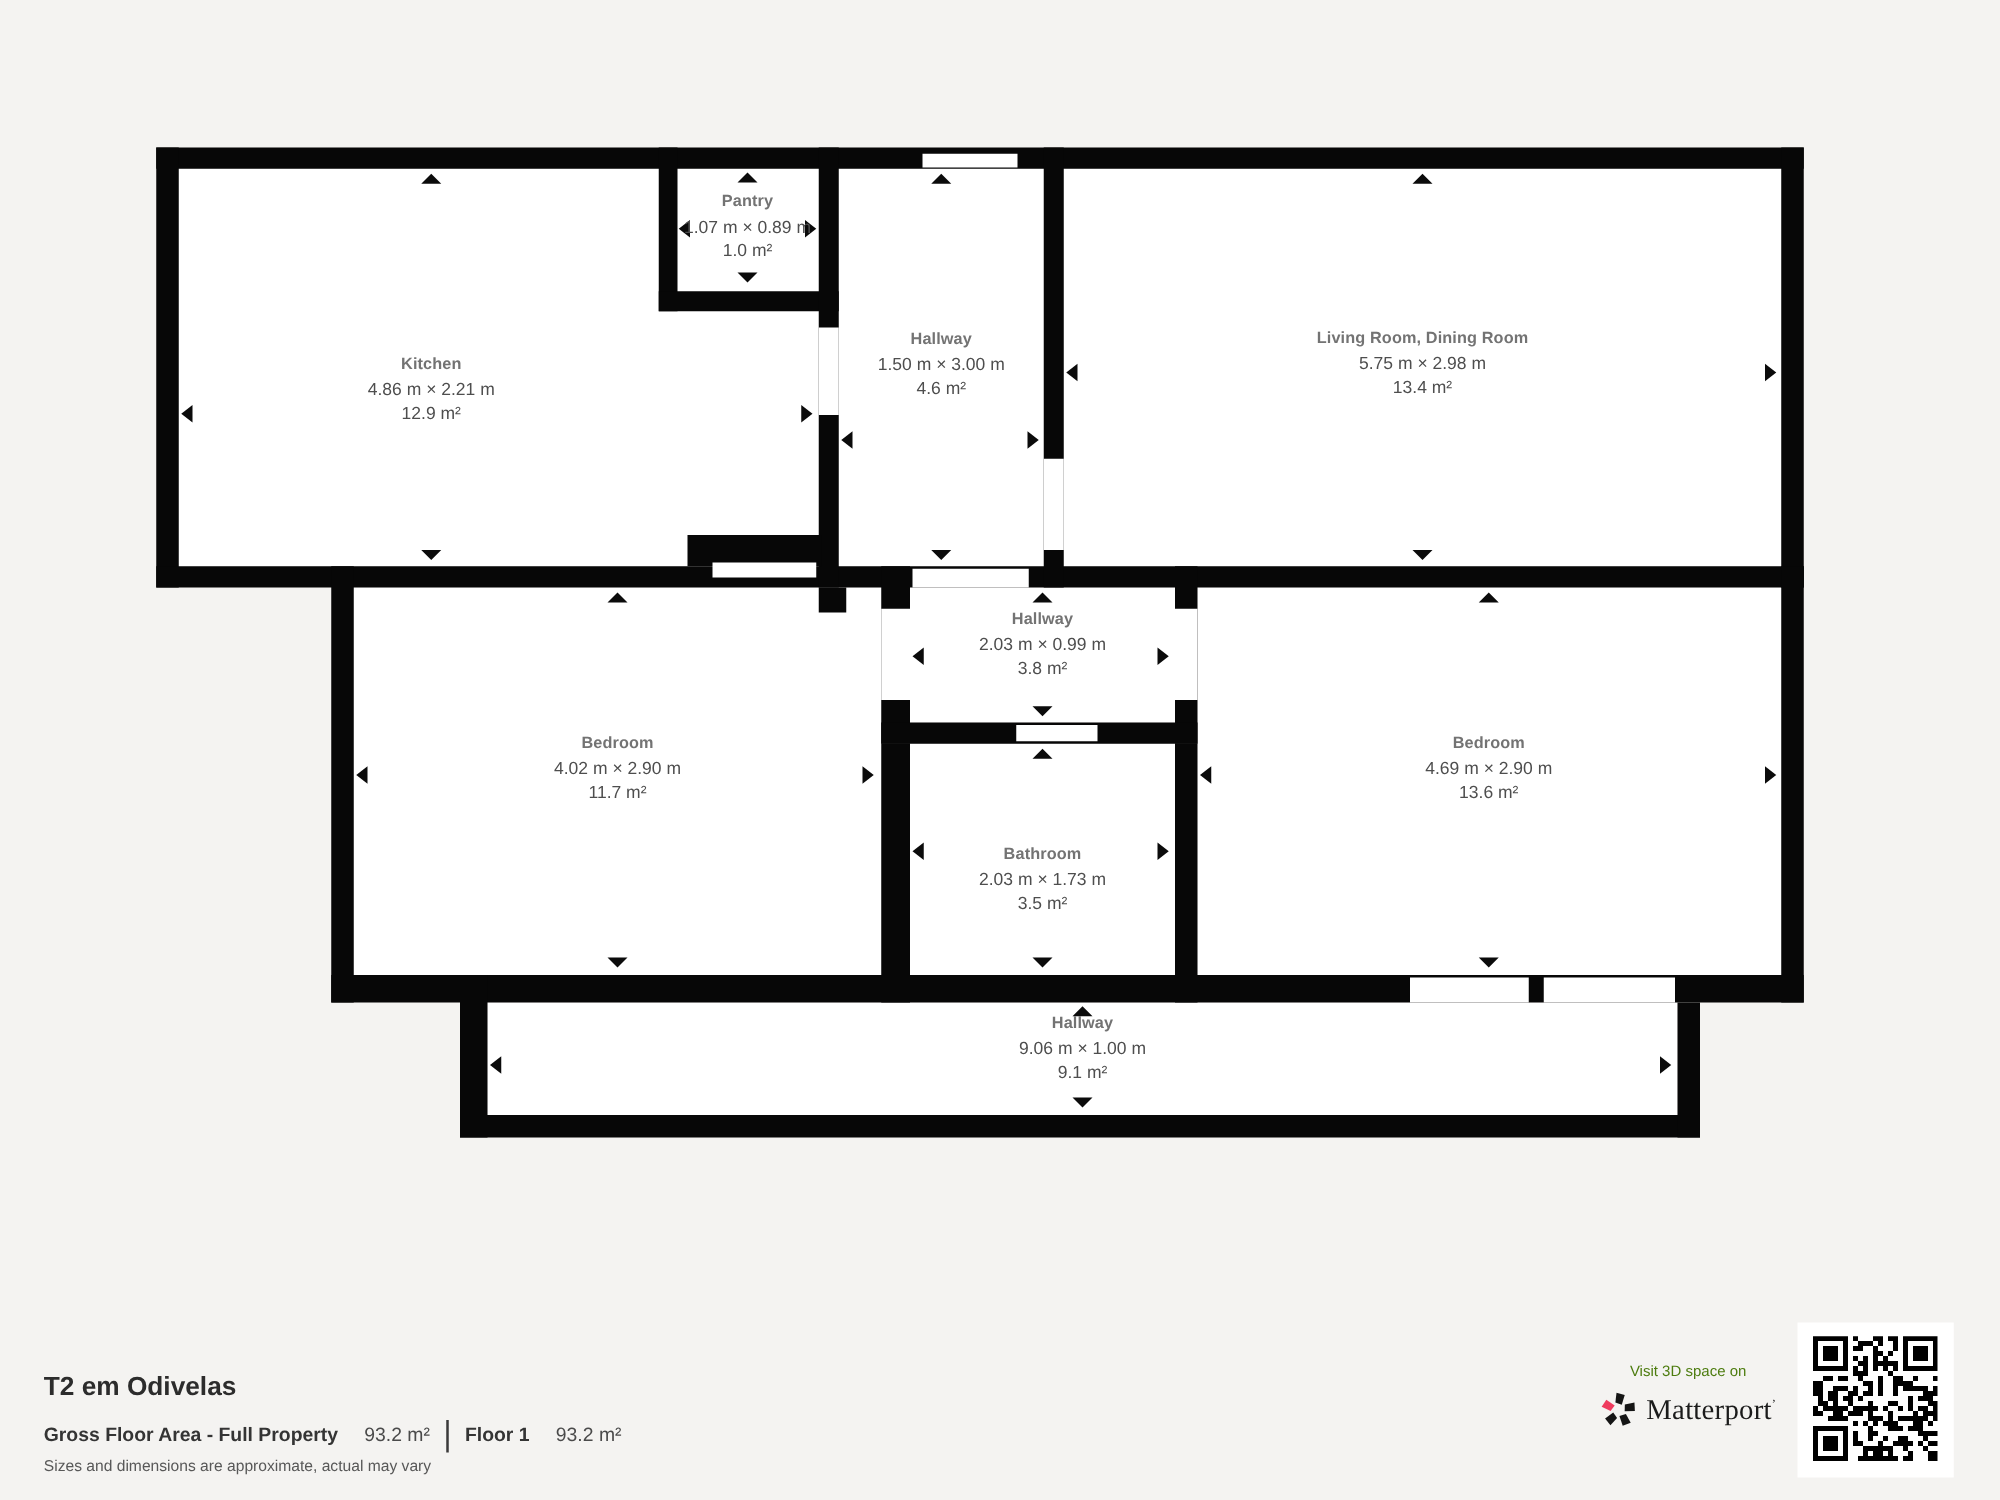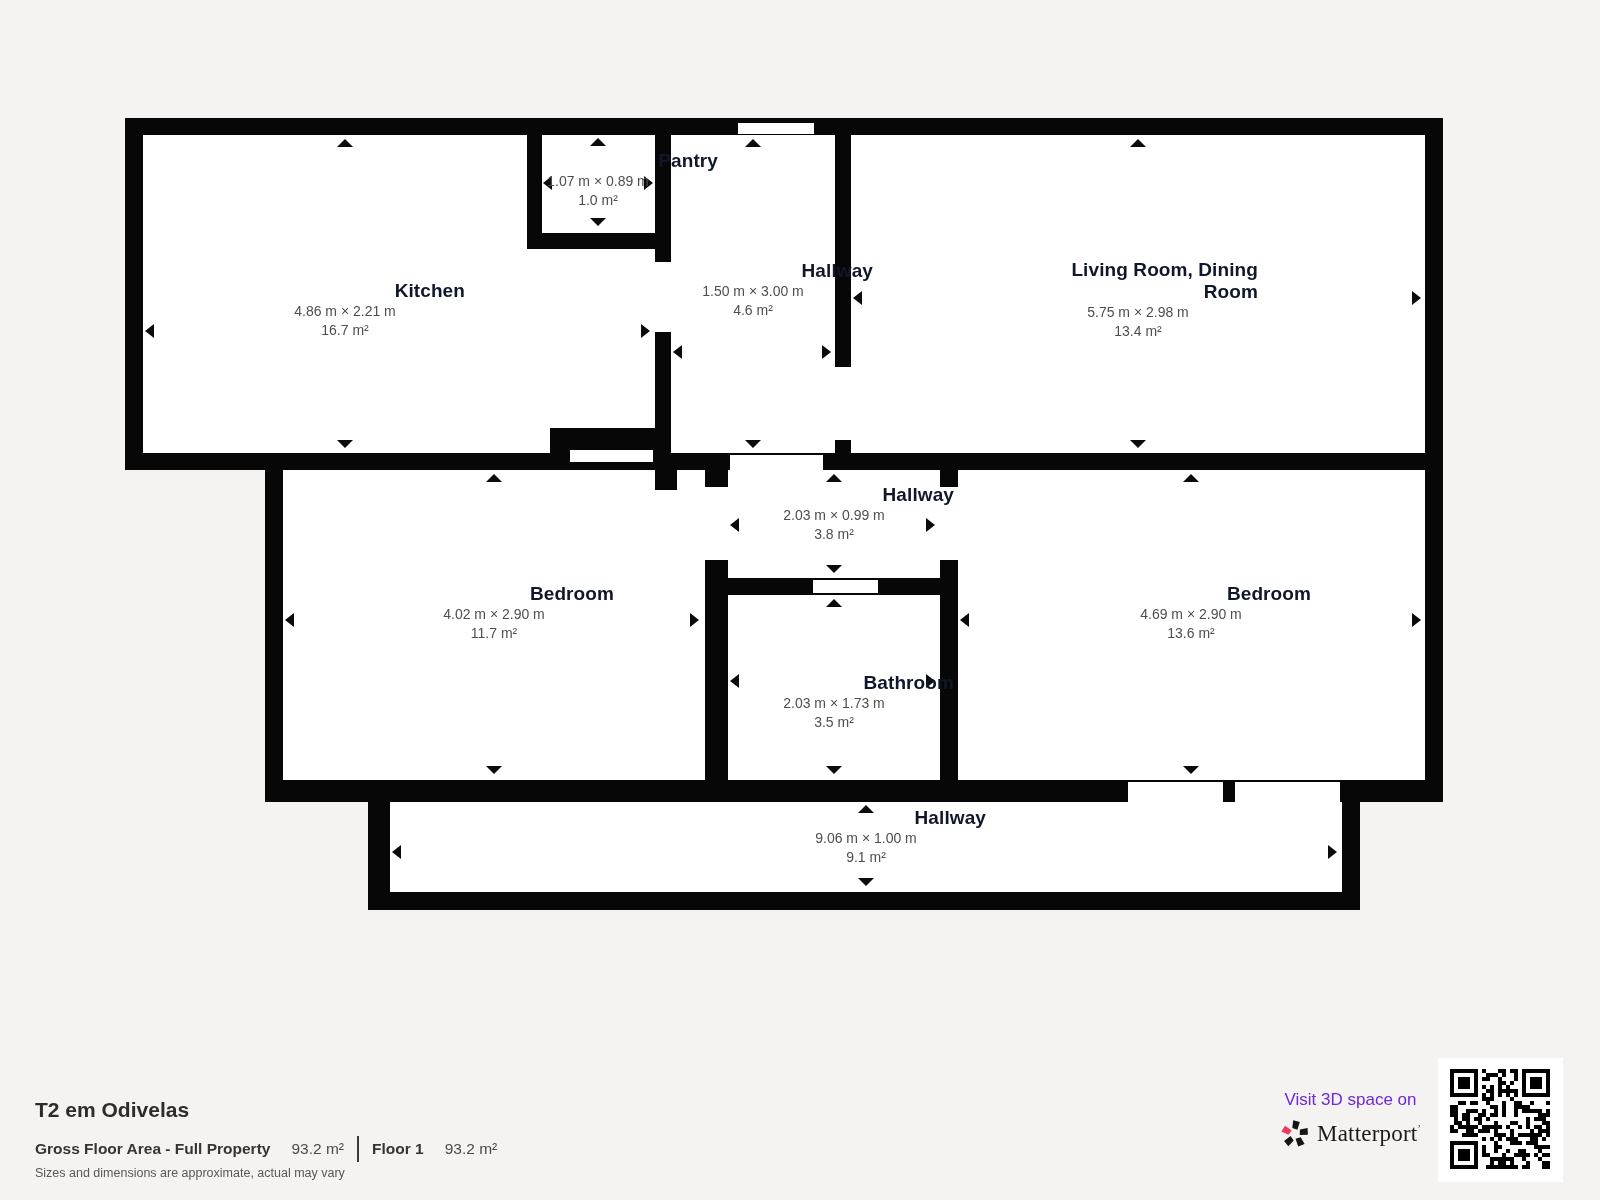--- a/index.html
+++ b/index.html
@@ -3,39 +3,39 @@
 <meta charset="utf-8">
 <style>
   html,body{margin:0;padding:0;background:#f4f3f1;}
   .page{position:relative;width:1600px;height:1200px;background:#f4f3f1;overflow:hidden;
         font-family:"Liberation Sans",sans-serif;}
   .room,.wall,.slot,.ar,.room-label,.abs{position:absolute;}
   .room{background:#ffffff;}
   .wall{background:#070707;}
   .slot{background:#ffffff;}
   .room-label{text-align:center;pointer-events:none;}
-  .rname{font-size:19px;font-weight:bold;line-height:22px;color:#0f172a;letter-spacing:.1px;text-align:right;}
+  .rname{font-size:13px;font-weight:bold;line-height:22px;color:#737373;letter-spacing:.1px;}
   .rdims,.rarea{font-size:14px;line-height:19px;color:#4e4e4e;}
   .ar{width:0;height:0;}
   .ar.up{border-left:8px solid transparent;border-right:8px solid transparent;border-bottom:8px solid #0b0b0b;}
   .ar.down{border-left:8px solid transparent;border-right:8px solid transparent;border-top:8px solid #0b0b0b;}
   .ar.left{border-top:7px solid transparent;border-bottom:7px solid transparent;border-right:9px solid #0b0b0b;}
   .ar.right{border-top:7px solid transparent;border-bottom:7px solid transparent;border-left:9px solid #0b0b0b;}
   
   .report-bar{left:35px;top:1062px;width:425px;height:30px;background:#1f1f1f;display:flex;
               align-items:center;gap:10px;padding-left:13px;box-sizing:border-box;}
   .report-bar span{color:#ffffff;font-size:15px;font-weight:bold;}
   .prop-title{left:35px;top:1098px;font-size:21px;font-weight:bold;color:#2c2c2c;}
   .area-line{left:35px;top:1136px;display:flex;align-items:center;font-size:15.5px;color:#4a4a4a;}
   .area-line .lbl{font-weight:bold;color:#343434;}
   .area-line .val{margin-left:21px;}
   .vsep{display:inline-block;width:2px;height:26px;background:#3a3a3a;margin:0 13px;}
   .disclaimer{left:35px;top:1166px;font-size:12.5px;color:#585858;}
   .cta{left:1258px;top:1090px;width:185px;text-align:center;}
-  .visit{font-size:17px;color:#6d28d9;}
+  .visit{font-size:12px;color:#4d7c0f;}
   .logo-row{margin-top:9px;display:flex;align-items:center;justify-content:center;gap:7px;}
   .wordmark{font-family:"Liberation Serif",serif;font-size:23px;color:#1b1b1b;letter-spacing:.2px;}
   .wordmark sup{font-size:10px;}
   .qr-box{left:1438px;top:1058px;width:125px;height:124px;background:#ffffff;}
   .qr-box svg{position:absolute;left:12px;top:11px;}
 </style>
 </head>
 <body>
 
 <div class="page">
@@ -131,21 +131,21 @@
     <div class="ar right" style="left:1328px;top:845px;"></div>
 
     <div class="room-label" style="left:478px;top:150px;width:240px;">
       <div class="rname">Pantry</div>
       <div class="rdims">1.07 m × 0.89 m</div>
       <div class="rarea">1.0 m²</div>
     </div>
     <div class="room-label" style="left:225px;top:280px;width:240px;">
       <div class="rname">Kitchen</div>
       <div class="rdims">4.86 m × 2.21 m</div>
-      <div class="rarea">16.7 m²</div>
+      <div class="rarea">12.9 m²</div>
     </div>
     <div class="room-label" style="left:633px;top:260px;width:240px;">
       <div class="rname">Hallway</div>
       <div class="rdims">1.50 m × 3.00 m</div>
       <div class="rarea">4.6 m²</div>
     </div>
     <div class="room-label" style="left:1018px;top:259px;width:240px;">
       <div class="rname">Living Room, Dining Room</div>
       <div class="rdims">5.75 m × 2.98 m</div>
       <div class="rarea">13.4 m²</div>

